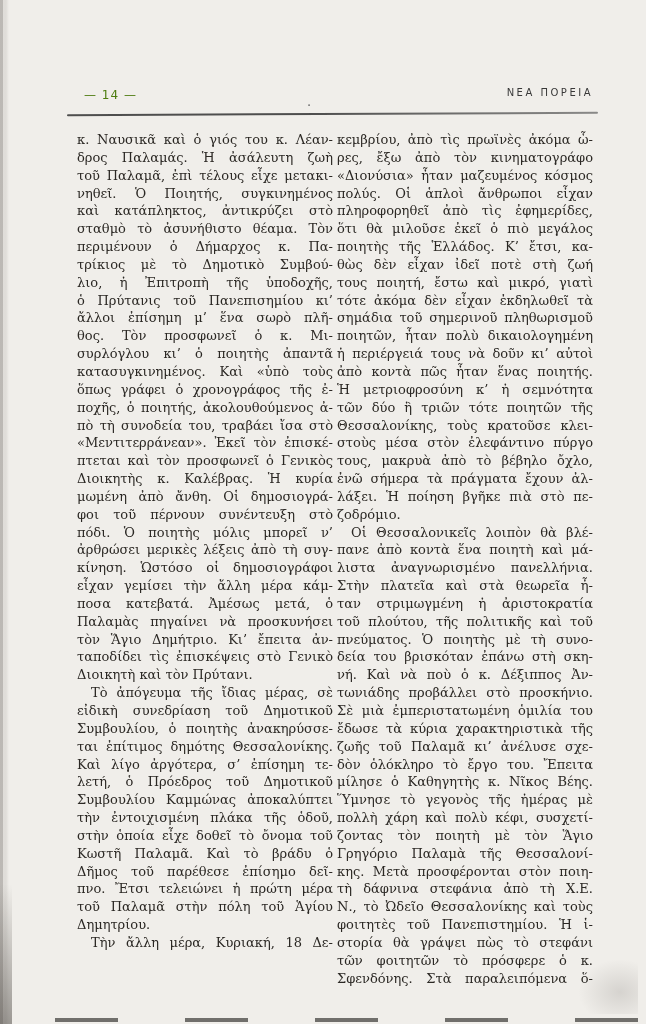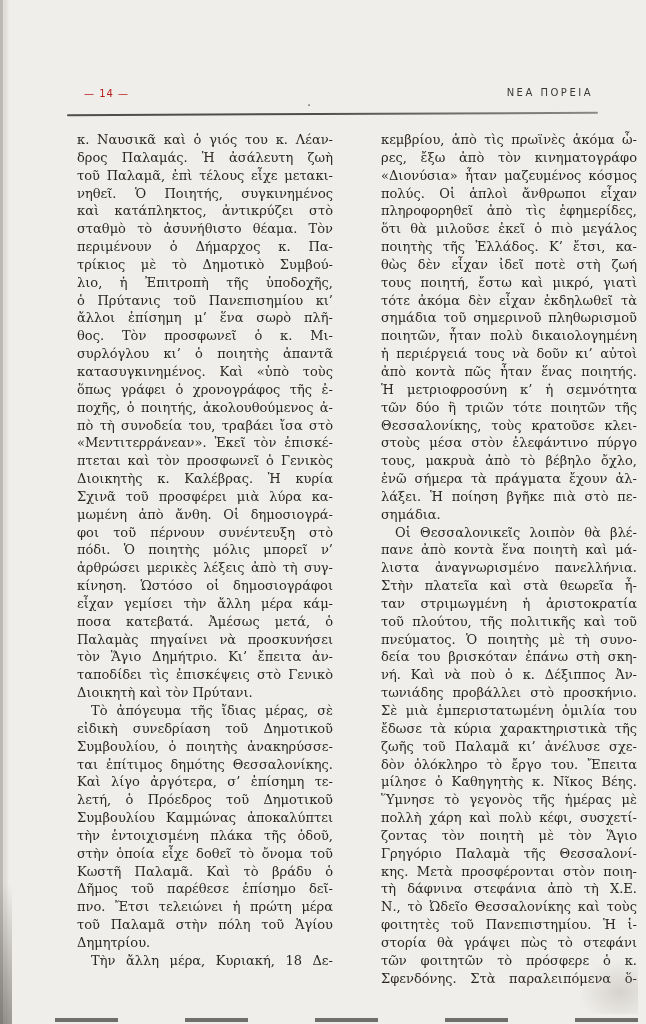--- a/index.html
+++ b/index.html
@@ -14,23 +14,23 @@
     overflow: hidden;
     font-family: "DejaVu Serif", serif;
   }
 
   
   .header-pagenum {
     position: absolute;
     left: 84px;
     top: 88px;
     font-family: "DejaVu Sans", sans-serif;
-    font-size: 10px;
+    font-size: 12px;
     letter-spacing: 1px;
-    color: #b91c1c;
+    color: #4d7c0f;
     white-space: nowrap;
   }
   .header-title {
     position: absolute;
     right: 53px;
     top: 87px;
     font-family: "DejaVu Sans", sans-serif;
     font-size: 10px;
     letter-spacing: 2.5px;
     color: #383838;
@@ -57,21 +57,21 @@
   }
 
   
   .column {
     position: absolute;
     top: 131px;
     width: 256px;
     color: var(--ink, #2b2824);
   }
   #col-left  { left: 77px; }
-  #col-right { left: 337px; margin-left: 44px; }
+  #col-right { left: 337px; }
   .line {
     font-size: 13px;
     line-height: 17.85px;
     height: 17.85px;
     text-align: justify;
     text-align-last: justify;
     white-space: nowrap;      
     overflow: visible;
   }
   .line.ragged { text-align-last: left; }
@@ -135,21 +135,20 @@
       <div class="line">ἄλλοι ἐπίσημη μ’ ἕνα σωρὸ πλῆ-</div>
       <div class="line">θος. Τὸν προσφωνεῖ ὁ κ. Μι-</div>
       <div class="line">συρλόγλου κι’ ὁ ποιητὴς ἀπαντᾶ</div>
       <div class="line">κατασυγκινημένος. Καὶ «ὑπὸ τοὺς</div>
       <div class="line">ὅπως γράφει ὁ χρονογράφος τῆς ἐ-</div>
       <div class="line">ποχῆς, ὁ ποιητής, ἀκολουθούμενος ἀ-</div>
       <div class="line">πὸ τὴ συνοδεία του, τραβάει ἴσα στὸ</div>
       <div class="line">«Μεντιτερράνεαν». Ἐκεῖ τὸν ἐπισκέ-</div>
       <div class="line">πτεται καὶ τὸν προσφωνεῖ ὁ Γενικὸς</div>
       <div class="line">Διοικητὴς κ. Καλέβρας. Ἡ κυρία</div>
-      <div class="line">Σχινᾶ τοῦ προσφέρει μιὰ λύρα κα-</div>
       <div class="line">μωμένη ἀπὸ ἄνθη. Οἱ δημοσιογρά-</div>
       <div class="line">φοι τοῦ πέρνουν συνέντευξη στὸ</div>
       <div class="line">πόδι. Ὁ ποιητὴς μόλις μπορεῖ ν’</div>
       <div class="line">ἀρθρώσει μερικὲς λέξεις ἀπὸ τὴ συγ-</div>
       <div class="line">κίνηση. Ὡστόσο οἱ δημοσιογράφοι</div>
       <div class="line">εἶχαν γεμίσει τὴν ἄλλη μέρα κάμ-</div>
       <div class="line">ποσα κατεβατά. Ἀμέσως μετά, ὁ</div>
       <div class="line">Παλαμὰς πηγαίνει νὰ προσκυνήσει</div>
       <div class="line">τὸν Ἅγιο Δημήτριο. Κι’ ἔπειτα ἀν-</div>
       <div class="line">ταποδίδει τὶς ἐπισκέψεις στὸ Γενικὸ</div>
@@ -186,21 +185,21 @@
       <div class="line">ποιητῶν, ἦταν πολὺ δικαιολογημένη</div>
       <div class="line">ἡ περιέργειά τους νὰ δοῦν κι’ αὐτοὶ</div>
       <div class="line">ἀπὸ κοντὰ πῶς ἦταν ἕνας ποιητής.</div>
       <div class="line">Ἡ μετριοφροσύνη κ’ ἡ σεμνότητα</div>
       <div class="line">τῶν δύο ἢ τριῶν τότε ποιητῶν τῆς</div>
       <div class="line">Θεσσαλονίκης, τοὺς κρατοῦσε κλει-</div>
       <div class="line">στοὺς μέσα στὸν ἐλεφάντινο πύργο</div>
       <div class="line">τους, μακρυὰ ἀπὸ τὸ βέβηλο ὄχλο,</div>
       <div class="line">ἐνῶ σήμερα τὰ πράγματα ἔχουν ἀλ-</div>
       <div class="line">λάξει. Ἡ ποίηση βγῆκε πιὰ στὸ πε-</div>
-      <div class="line ragged">σημάδια.</div>
+      <div class="line ragged">ζοδρόμιο.</div>
       <div class="line indent">Οἱ Θεσσαλονικεῖς λοιπὸν θὰ βλέ-</div>
       <div class="line">πανε ἀπὸ κοντὰ ἕνα ποιητὴ καὶ μά-</div>
       <div class="line">λιστα ἀναγνωρισμένο πανελλήνια.</div>
       <div class="line">Στὴν πλατεῖα καὶ στὰ θεωρεῖα ἦ-</div>
       <div class="line">ταν στριμωγμένη ἡ ἀριστοκρατία</div>
       <div class="line">τοῦ πλούτου, τῆς πολιτικῆς καὶ τοῦ</div>
       <div class="line">πνεύματος. Ὁ ποιητὴς μὲ τὴ συνο-</div>
       <div class="line">δεία του βρισκόταν ἐπάνω στὴ σκη-</div>
       <div class="line">νή. Καὶ νὰ ποὺ ὁ κ. Δέξιππος Ἀν-</div>
       <div class="line">τωνιάδης προβάλλει στὸ προσκήνιο.</div>

